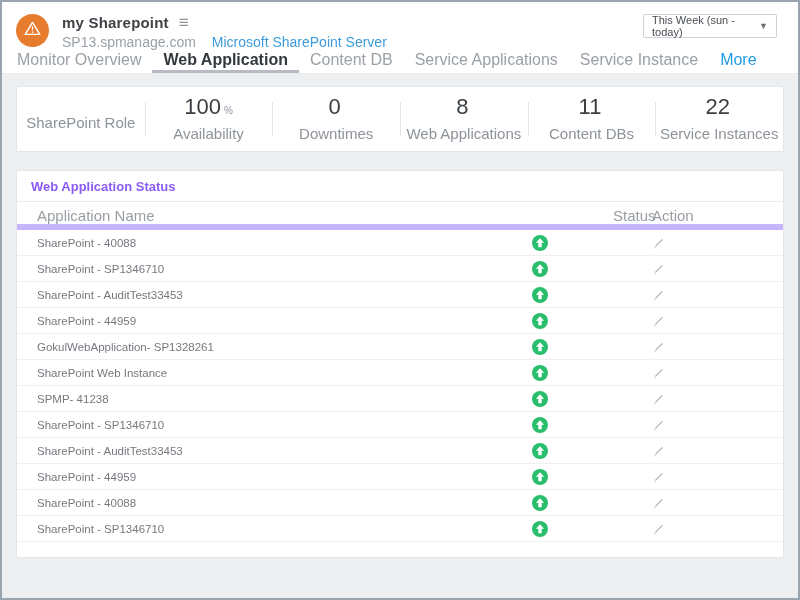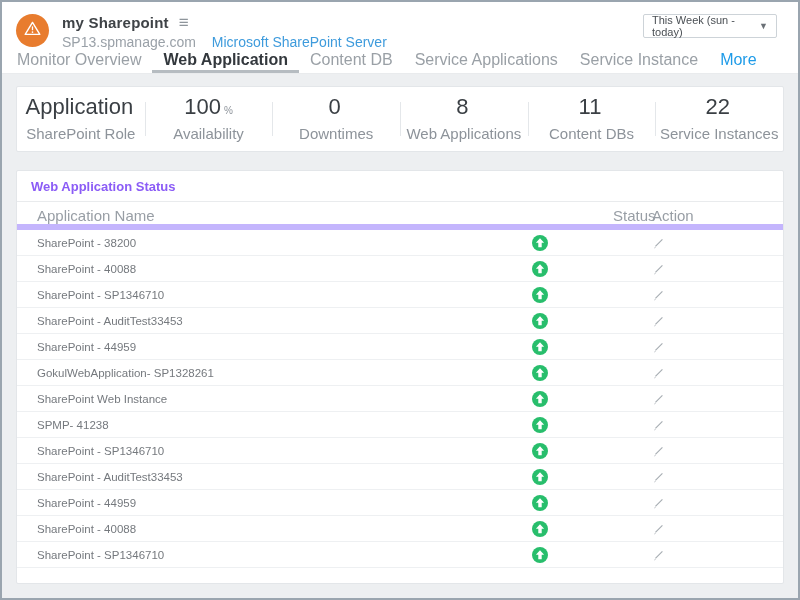--- a/index.html
+++ b/index.html
@@ -133,24 +133,20 @@
 
     <div class="tab">Service Instance</div>
 
     <div class="tab accent">More</div>
   </div>
 
   <div class="content">
 
     <div class="stats-card" id="stats">
       <div class="stat">
-        <span class="stat-value">
-          <span>Application</span>
-            <span class="stat-suffix"></span>
-        </span>
         <span class="stat-label">SharePoint Role</span>
       </div>
 
       <div class="stat">
         <span class="stat-value">
           <span>100</span>
             <span class="stat-suffix">%</span>
         </span>
         <span class="stat-label">Availability</span>
       </div>
@@ -189,35 +185,20 @@
     </div>
 
     <div class="table-card">
       <div class="table-title">Web Application Status</div>
       <div class="thead">
         <span class="col-name">Application Name</span>
         <span class="col-status">Status</span>
         <span class="col-action">Action</span>
       </div>
       <div id="rows">
-        <div class="trow status-up">
-          <span>SharePoint - 38200</span>
-          <span class="cell-status">
-            <svg width="16" height="16" viewBox="0 0 16 16">
-              <circle cx="8" cy="8" r="8" fill="var(--status-green,#28BE6C)"></circle>
-              <path d="M8 3.3 L12.1 7.7 H9.7 V12.3 H6.3 V7.7 H3.9 Z" fill="#fff"></path>
-            </svg>
-          </span>
-          <span class="cell-action">
-            <svg width="13" height="13" viewBox="0 0 13 13">
-              <path d="M3.4 9.9 L10.4 2.9" stroke="#A7ADB3" stroke-width="1.2" fill="none"></path>
-              <path d="M2.9 10.4 L2.2 12.0 L3.8 11.3 Z" fill="#A7ADB3"></path>
-            </svg>
-          </span>
-        </div>
 
         <div class="trow status-up">
           <span>SharePoint - 40088</span>
           <span class="cell-status">
             <svg width="16" height="16" viewBox="0 0 16 16">
               <circle cx="8" cy="8" r="8" fill="var(--status-green,#28BE6C)"></circle>
               <path d="M8 3.3 L12.1 7.7 H9.7 V12.3 H6.3 V7.7 H3.9 Z" fill="#fff"></path>
             </svg>
           </span>
           <span class="cell-action">

